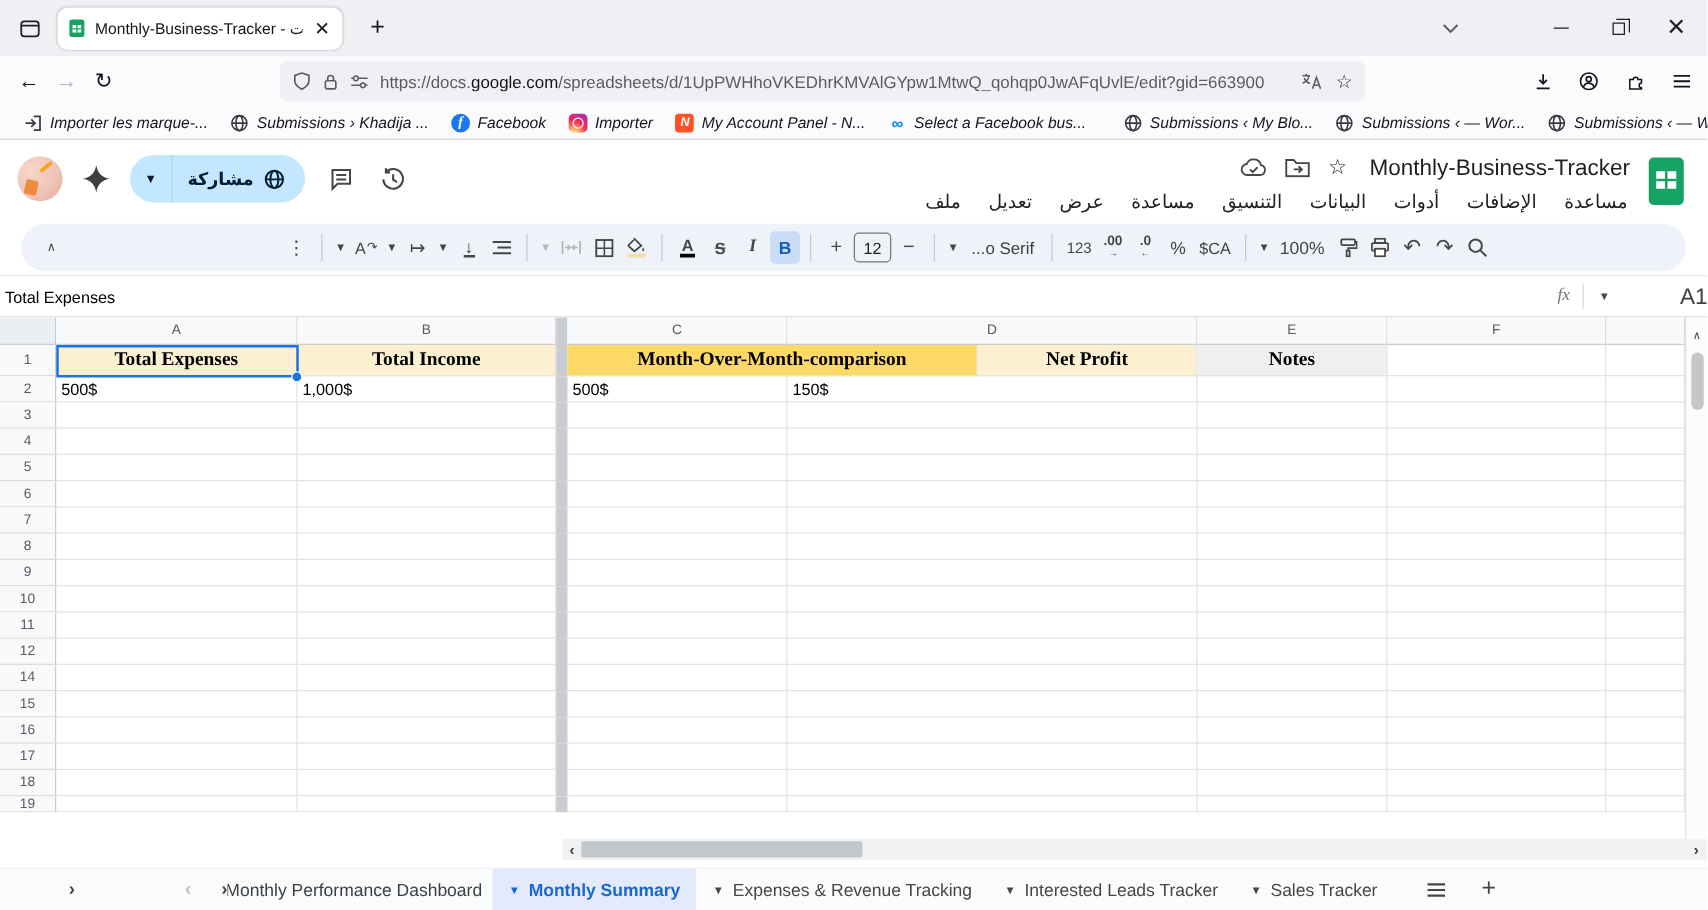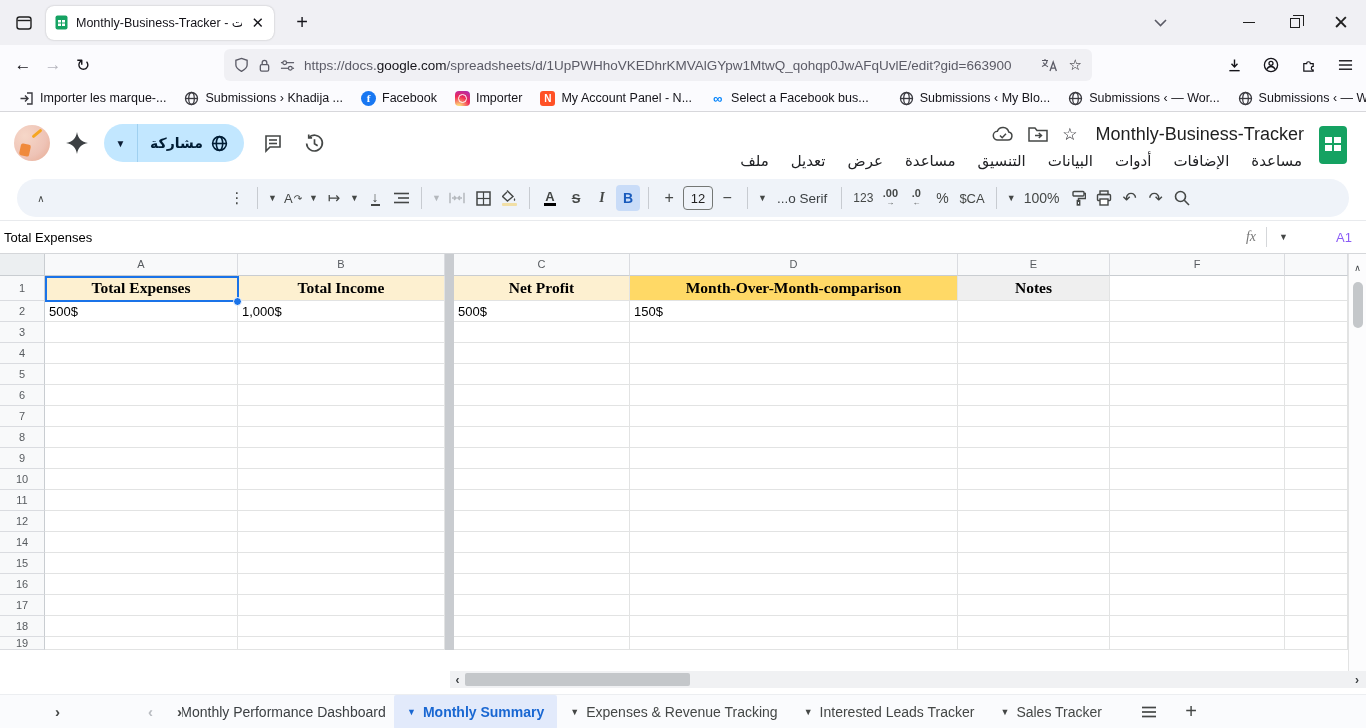--- a/index.html
+++ b/index.html
@@ -29,21 +29,21 @@
   .nav-fwd { color:#b4b4bc; }
   .urlbar { width:868px; height:32px; margin-left:126px; background:#f0f0f4; border-radius:6px; display:flex; align-items:center; padding:0 10px; gap:9px; }
   .url-text { flex:1; white-space:nowrap; overflow:hidden; font-size:13.5px; color:#5b5b66; }
   .url-text b { color:#15141a; font-weight:400; }
   .url-right { display:flex; align-items:center; gap:12px; margin-left:auto; }
   .star-glyph { font-size:15px; color:#15141a; }
   .nav-right { display:flex; align-items:center; gap:7px; margin-left:auto; margin-right:6px; }
 
   
   .bookmarks { height:27px; background:#fbfbfe; border-bottom:1px solid #d7d7db; display:flex; align-items:center; padding-left:10px; flex:0 0 auto; }
-  .bm { display:flex; align-items:center; gap:6px; padding:0 9px; height:22px; border-radius:4px; font-size:12.5px; color:#15141a; white-space:nowrap; }
+  .bm { display:flex; align-items:center; gap:6px; padding:0 9px; height:22px; border-radius:4px; font-size:12.5px; color:#15141a; white-space:nowrap;font-style:italic; }
   .bm-sep { width:1px; height:16px; background:#c6c6cc; margin:0 6px; }
   .fav { width:15px; height:15px; display:flex; align-items:center; justify-content:center; flex:0 0 auto; }
   .fav-fb { background:#1877f2; border-radius:50%; color:#fff; font-weight:bold; font-size:11px; font-family:"Liberation Serif",serif;}
   .fav-ig { background:radial-gradient(circle at 25% 110%, #fdd676 12%, #f02b56 55%, #b529a8 90%); border-radius:4px; position:relative;}
   .fav-ig:before { content:""; width:7px; height:7px; border:1.4px solid #fff; border-radius:50%; }
   .fav-n { background:#ff5126; border-radius:3px; color:#fff; font-weight:bold; font-size:10px; }
   .fav-meta { color:#0082fb; font-weight:bold; font-size:13px; }
 
   
   .sheader { height:65px; background:#fff; position:relative; flex:0 0 auto; }
@@ -79,21 +79,21 @@
   .decgrp { display:flex; flex-direction:column; align-items:center; line-height:9px; font-size:11px; font-weight:bold;}
   .decgrp small { font-size:8px; font-weight:normal;}
   .valign-glyph { border-bottom:2px solid #444746; line-height:14px; padding:0 1px; font-size:14px;}
 
   
   .fbar { height:34px; border-top:1px solid #e8eaed; border-bottom:1px solid #d5d7da; display:flex; align-items:center; flex:0 0 auto; background:#fff;}
   .fvalue { padding-left:4px; font-size:13px; color:#000; flex:1; }
   .fx { font-family:"Liberation Serif",serif; font-style:italic; color:#777; font-size:14px; padding:0 10px; }
   .fsep { width:1px; height:20px; background:#d5d7da; }
   .fcaret { font-size:9px; color:#444746; padding:0 14px 0 12px;}
-  .namebox { width:64px; text-align:right; padding-right:14px; font-size:13px; color:#8b5cf6; }
+  .namebox { width:64px; text-align:right; font-size:18px; color:#404040; }
 
   
   .gridwrap { position:relative; height:440px; flex:0 0 auto; background:#fff; overflow:hidden; }
   .ghead { display:flex; height:22px; }
   .corner { width:45px; height:22px; background:#eceff1; border-right:1px solid #c9cdd1; border-bottom:1px solid #c9cdd1; }
   .colh { height:22px; background:#f8f9fa; border-right:1px solid #dadce0; border-bottom:1px solid #c9cdd1; text-align:center; font-size:11px; color:#575b5f; line-height:21px; }
   .gapcell { width:9px; background:#c9ccd0; flex:0 0 auto; }
   .grow { display:flex; height:21px; }
   .grow.r1 { height:25px; }
   .grow.rlast { height:13px; overflow:hidden; }
@@ -476,22 +476,22 @@
         <div class="colh" style="width: 152px;">E</div>
         <div class="colh" style="width: 175px;">F</div>
         <div class="colh" style="width: 63px;"></div>
       </div>
     <div id="grid-rows">
         <div class="grow r1">
           <div class="rowh">1</div>
           <div class="gcell hcell" style="width: 193px; background: rgb(253, 240, 208);">Total Expenses</div>
           <div class="gcell hcell" style="width: 207px; background: rgb(253, 240, 208);">Total Income</div>
           <div class="gapcell"></div>
+          <div class="gcell hcell" style="width: 328px; background: rgb(255, 217, 102);">Month-Over-Month-comparison</div>
           <div class="gcell hcell" style="width: 176px; background: rgb(253, 240, 208);">Net Profit</div>
-          <div class="gcell hcell" style="width: 328px; background: rgb(255, 217, 102);">Month-Over-Month-comparison</div>
           <div class="gcell hcell" style="width: 152px; background: rgb(239, 239, 239);">Notes</div>
           <div class="gcell" style="width: 175px;"></div>
           <div class="gcell" style="width: 63px;"></div>
         </div>
         <div class="grow">
           <div class="rowh">2</div>
           <div class="gcell" style="width: 193px;">500$</div>
           <div class="gcell" style="width: 207px;">1,000$</div>
           <div class="gapcell"></div>
           <div class="gcell" style="width: 176px;">500$</div>

